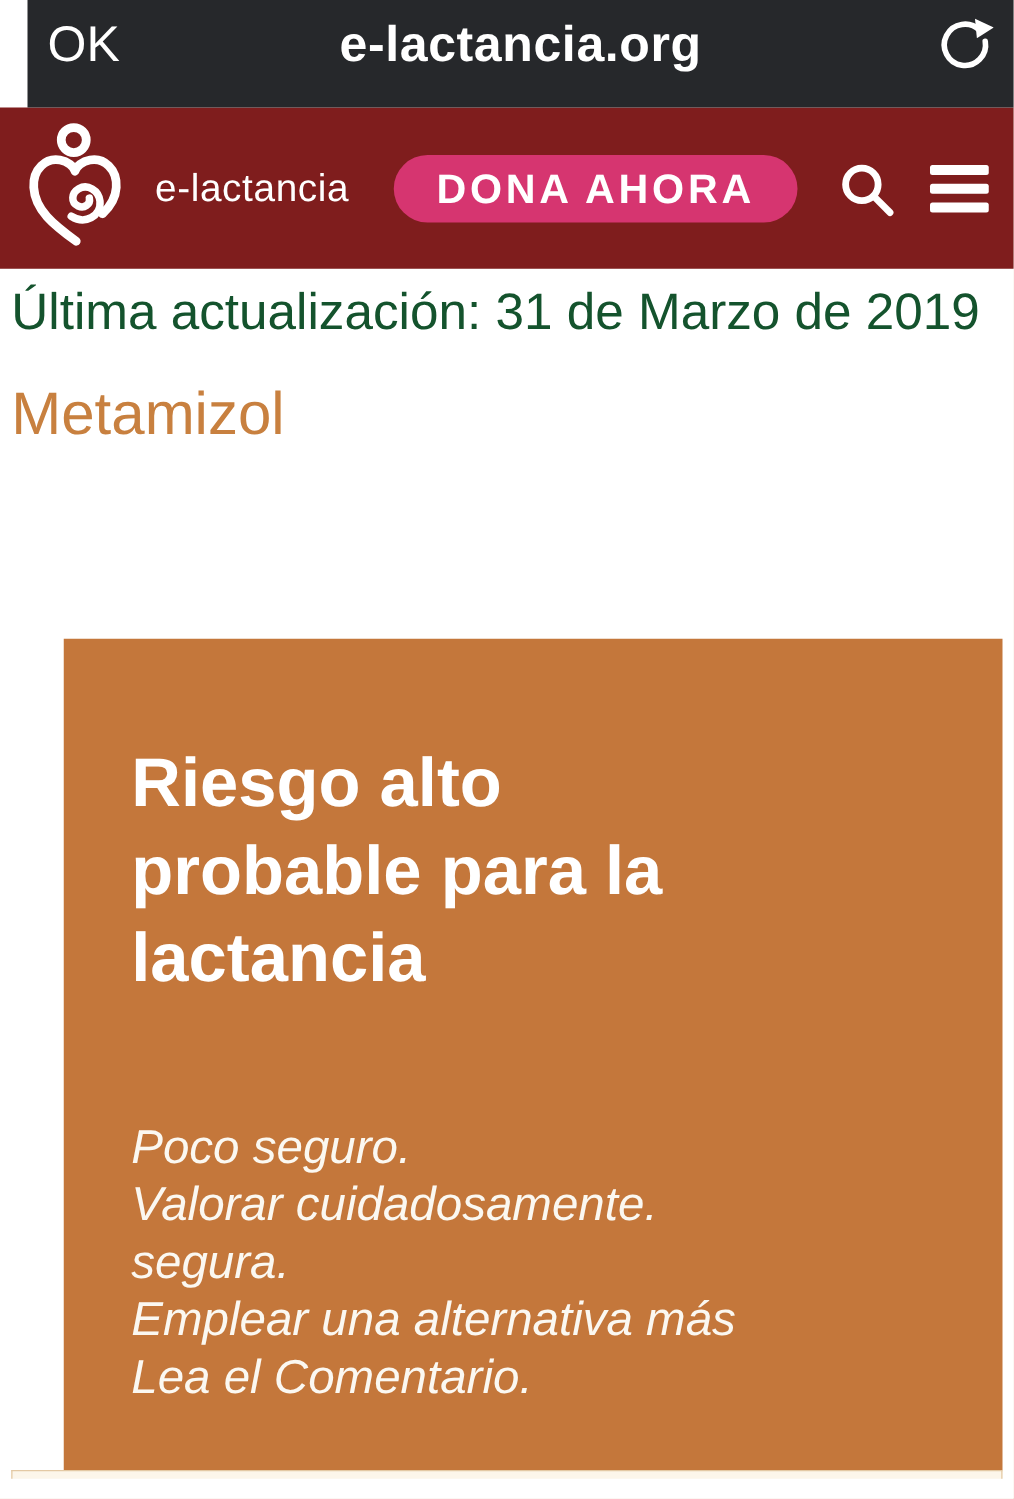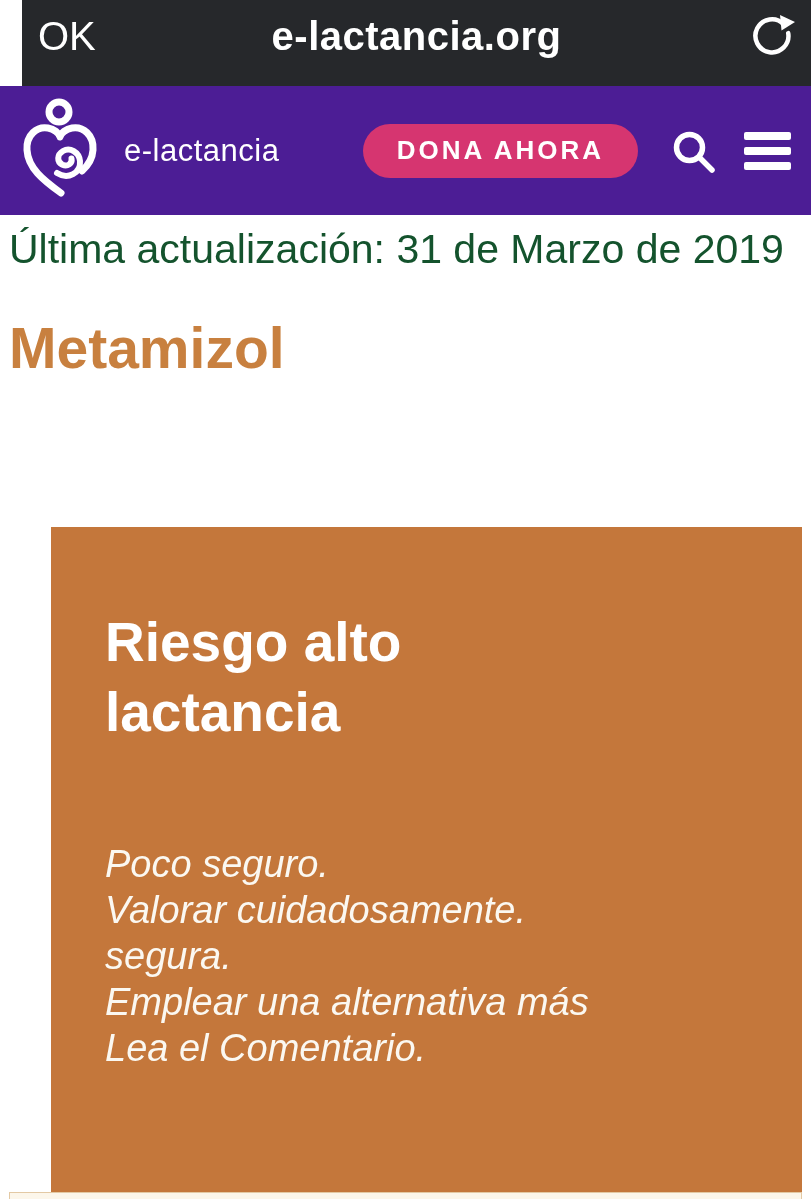--- a/index.html
+++ b/index.html
@@ -14,46 +14,46 @@
   .ok-btn { color:#fff; font-size:40px; font-weight:400; z-index:2; cursor:pointer; }
   .url-text {
     position:absolute; left:0; right:0; top:0; bottom:14px;
     display:flex; align-items:center; justify-content:center;
     color:#fff; font-size:40px; font-weight:600; letter-spacing:0.5px;text-align:right;
   }
   .refresh-btn { margin-left:auto; z-index:2; width:46px; height:46px; cursor:pointer; }
 
   
   .site-header {
-    height:129px; background:#4c1d95;
+    height:129px; background:#7f1d1d;
     display:flex; align-items:center; padding:0 20px;
   }
   .logo-wrap { width:92px; height:106px; flex:0 0 auto; cursor:pointer; }
   .brand { color:#fff; font-size:31px; font-weight:300; margin-left:12px; letter-spacing:0.5px; }
   .donate-btn {
     margin-left:auto; background:#d63570; color:#fff; border:none; cursor:pointer;
     height:54px; border-radius:28px; padding:0 34px;
     font-family:"Liberation Sans", sans-serif;
-    font-size:26px; font-weight:700; letter-spacing:3px;
+    font-size:33px; font-weight:700; letter-spacing:3px;
     display:flex; align-items:center;
   }
   .search-btn { margin-left:32px; width:46px; height:46px; background:none; border:none; cursor:pointer; padding:0; }
   .menu-btn {
     margin-left:28px; width:47px; height:38px; background:none; border:none; cursor:pointer; padding:0;
     display:flex; flex-direction:column; justify-content:space-between;
   }
   .menu-bar { width:47px; height:8px; background:#fff; border-radius:2px; }
 
   
   .content { padding:0 9px; }
   .last-update {
     margin-top:12px; color:#14532d; font-size:41px; font-weight:300; line-height:44px;
   }
   .page-title {
-    margin-top:40px; color:#c8803f; font-size:57px; font-weight:700; line-height:74px;
+    margin-top:24px; color:#c8803f; font-size:48px; font-weight:400; line-height:74px;
   }
 
   
   .risk-card {
     margin-top:142px; height:665px; background:#c4773b;
     padding:80px 54px 51px 54px;
     margin-left:42px;
   }
   .risk-heading-line {
     color:#ffffff; font-size:55px; font-weight:700; line-height:70px;
@@ -114,20 +114,21 @@
   </button>
 </div>
 
 <div class="content">
   <div class="last-update">Última actualización: 31 de Marzo de 2019</div>
   <h1 class="page-title">Metamizol</h1>
 
   <div class="risk-card">
     <div>
       <div class="risk-heading-line">Riesgo alto</div>
+      <div class="risk-heading-line">probable para la</div>
       <div class="risk-heading-line">lactancia</div>
     </div>
     <div class="risk-body">
       <div class="risk-body-line">Poco seguro.</div>
       <div class="risk-body-line">Valorar cuidadosamente.</div>
       <div class="risk-body-line">segura.</div>
       <div class="risk-body-line">Emplear una alternativa más</div>
       <div class="risk-body-line">Lea el Comentario.</div>
     </div>
   </div>

